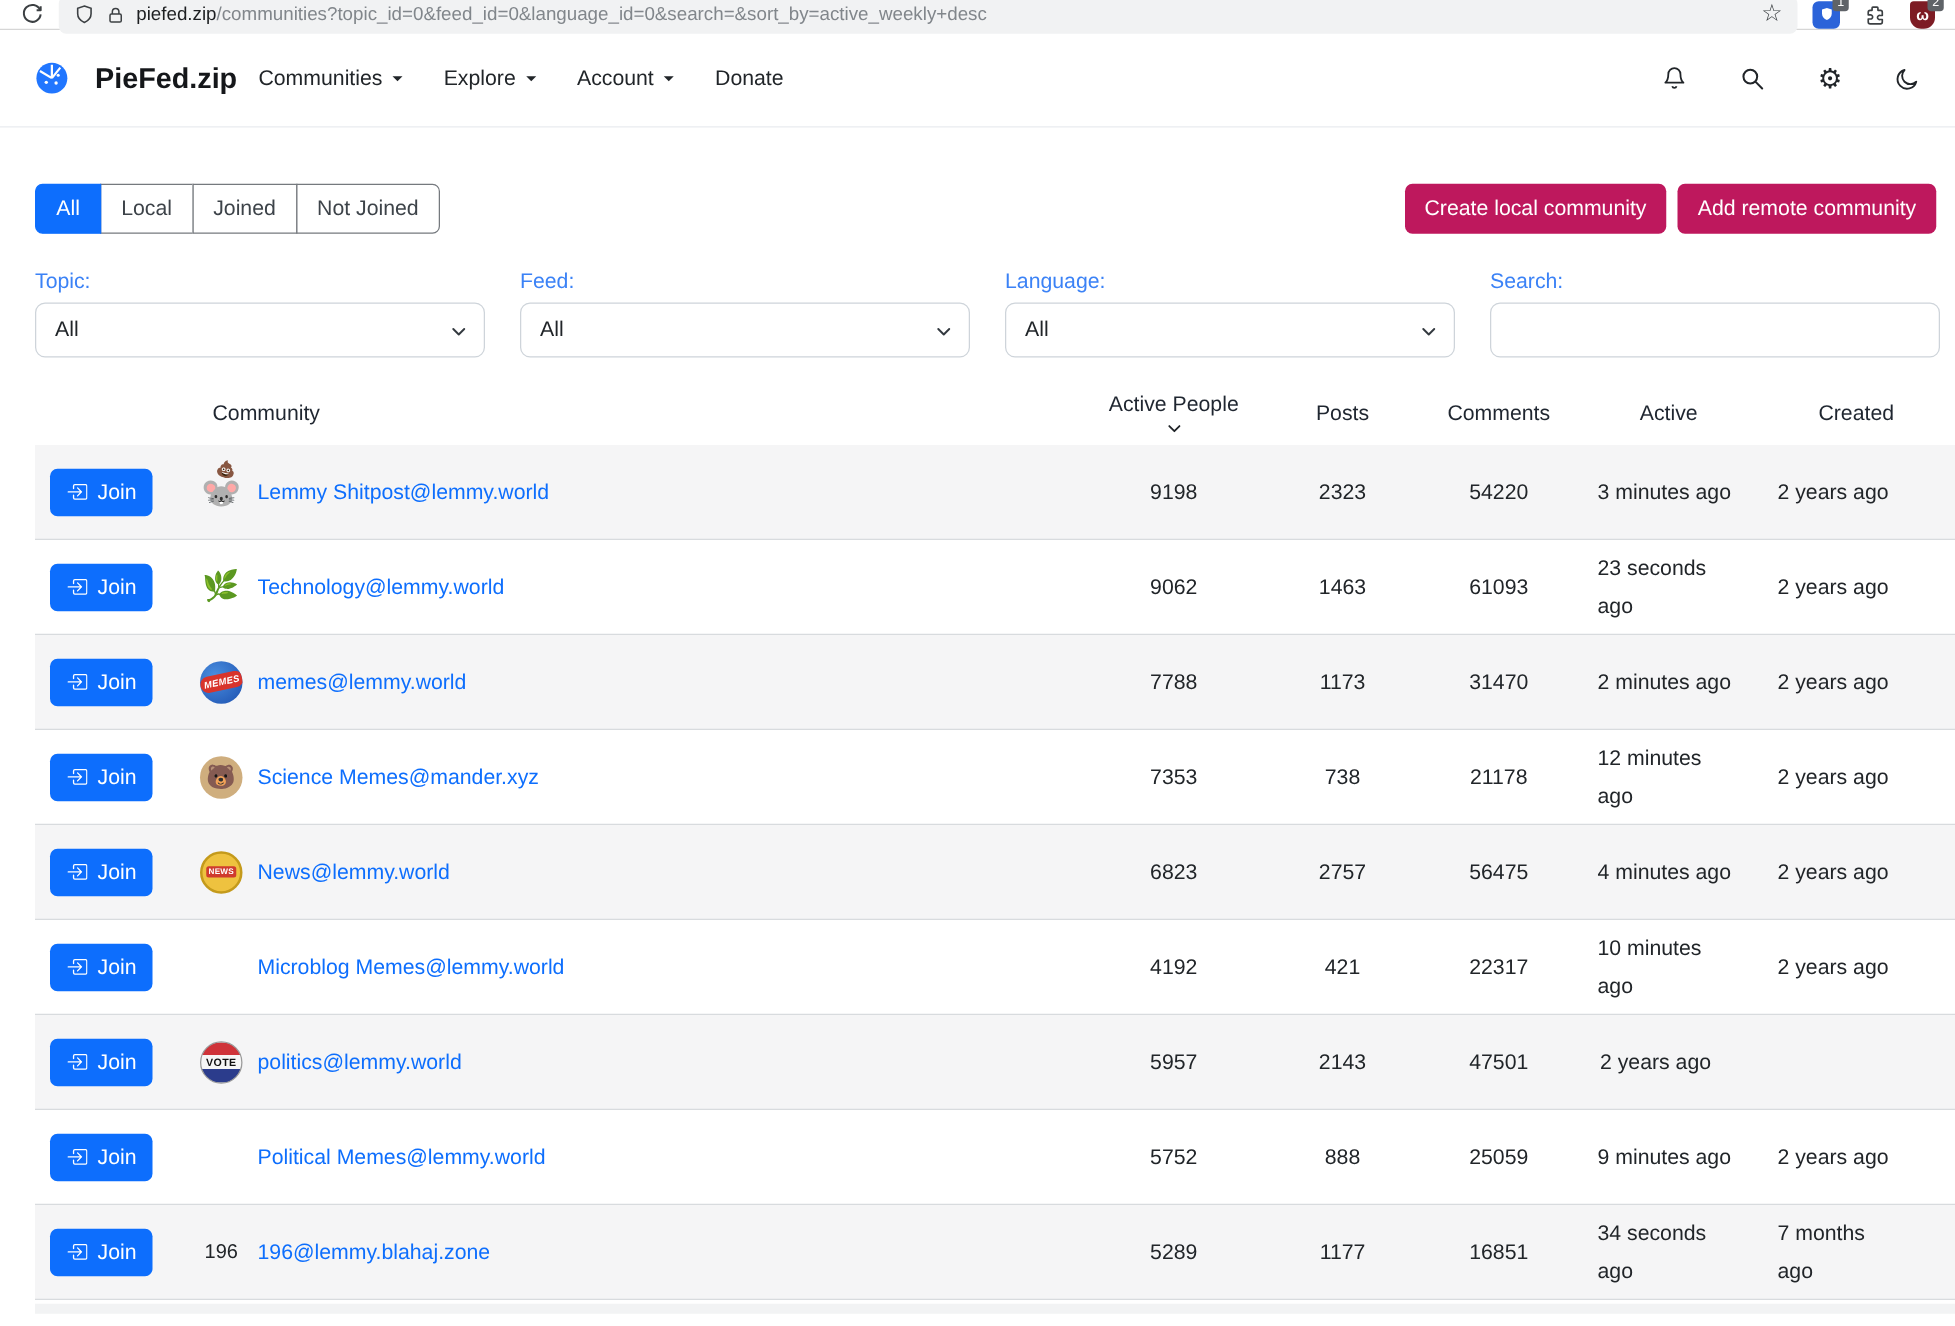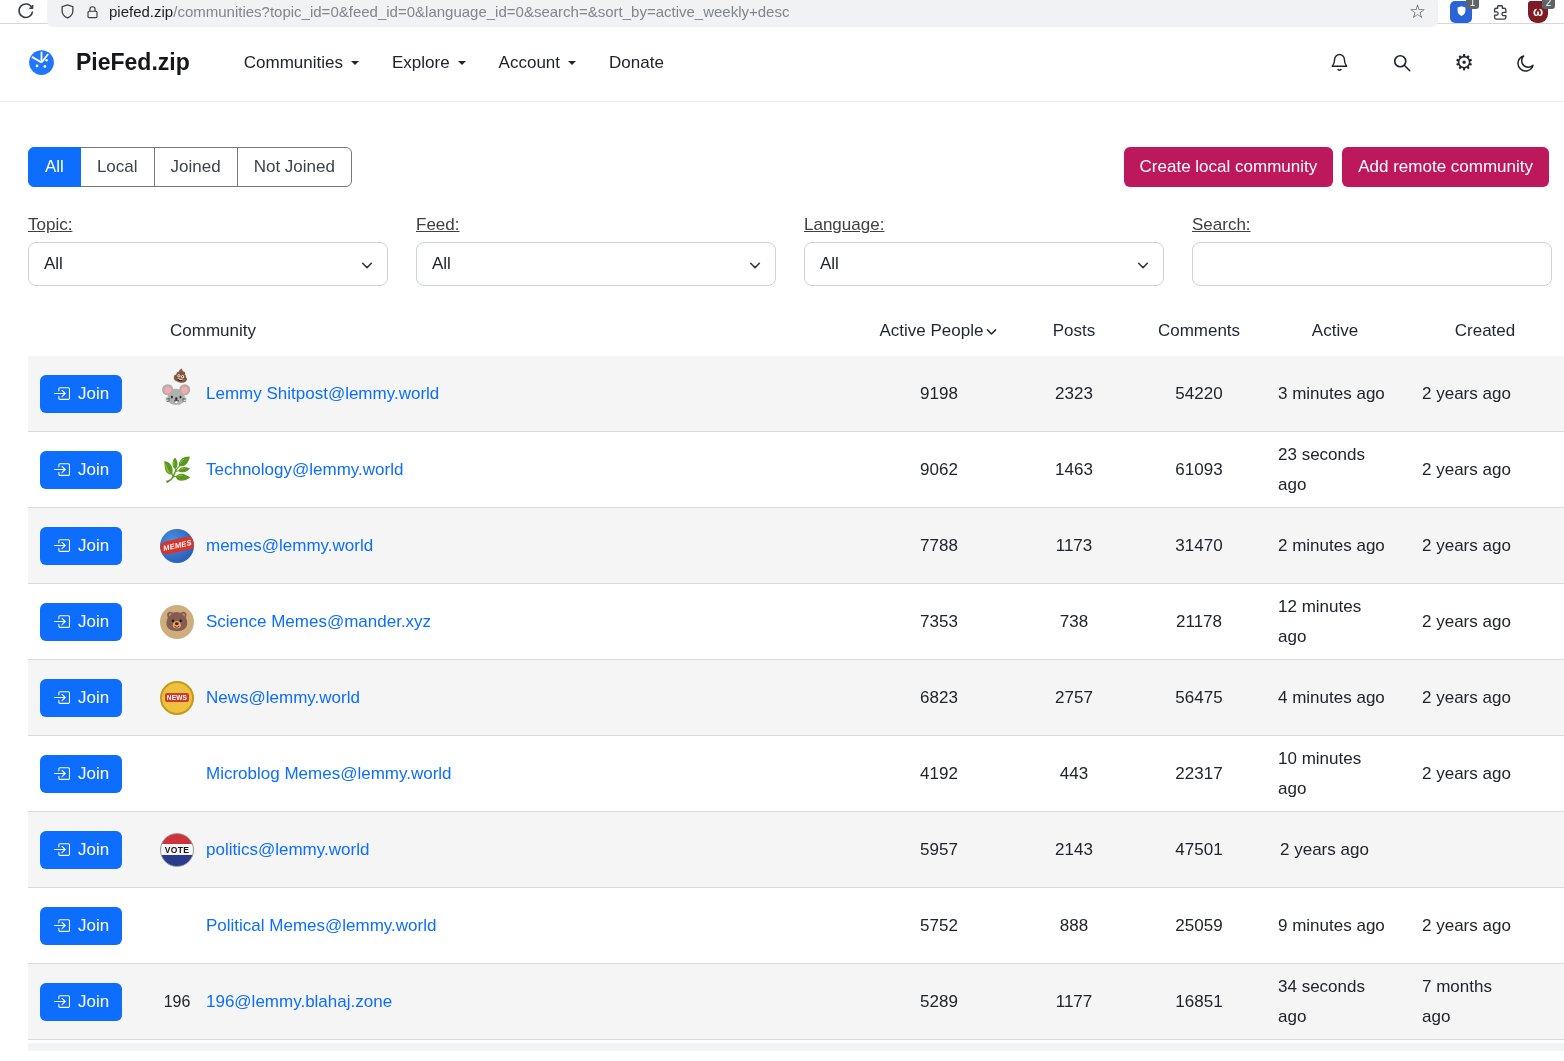--- a/index.html
+++ b/index.html
@@ -36,21 +36,21 @@
     font-size:10px; line-height:13px; padding:0 3px; border-radius:3px; min-width:13px; text-align:center;
   }
 
   
   .site-header{
     height:78px; display:flex; align-items:center; padding:0 28px;
     border-bottom:1px solid #e9ecef; background:#fff;
   }
   .brand{ display:flex; align-items:center; gap:21px; cursor:pointer; }
   .brand-name{ font-size:23px; font-weight:700; color:#15171a; }
-  .main-nav{ display:flex; align-items:center; gap:33px; margin-left:54px; }
+  .main-nav{ display:flex; align-items:center; gap:33px; margin-left:17px; }
   .nav-item{ font-size:17px; color:#212529; cursor:pointer; display:flex; align-items:center; }
   .caret{ width:0; height:0; border:4.5px solid transparent; border-top-color:#212529;
     margin-left:8px; margin-top:4px; }
   .header-icons{ margin-left:auto; display:flex; align-items:center; gap:42px; }
   .gear-glyph{ font-size:22px; color:#212529; line-height:1; }
 
   
   main{ padding-left:28px; }
   .toolbar-row{ margin-top:45px; display:flex; justify-content:space-between; align-items:center; padding-right:15px; }
   .tab-group{ display:inline-flex; }
@@ -62,21 +62,21 @@
   .tab:first-child{ border-radius:6px 0 0 6px; margin-left:0; }
   .tab:last-child{ border-radius:0 6px 6px 0; }
   .tab.active{ background:#0d6efd; border-color:#0d6efd; color:#fff; position:relative; z-index:1; }
   .action-buttons{ display:flex; gap:9px; }
   .btn-primary{
     height:40px; padding:0 16px; background:#be185d; color:#fff; font-size:17px;
     border:none; border-radius:6px; cursor:pointer; font-family:inherit;
   }
 
   .filters-grid{ margin-top:28px; display:grid; grid-template-columns:repeat(4,1fr); gap:28px; padding-right:12px; }
-  .filter-label{ display:block; font-size:17px; color:#404040; margin-bottom:7px;text-decoration:underline; }
+  .filter-label{ display:block; font-size:17px; color:#3b82f6; margin-bottom:7px; }
   .select-box{
     position:relative; height:44px; border:1px solid #ced4da; border-radius:8px;
     display:flex; align-items:center; padding:0 36px 0 15px; font-size:17px; color:#212529;
     background:#fff; cursor:pointer;
   }
   .select-chevron{ position:absolute; right:13px; top:15px; }
   .search-input{
     width:100%; height:44px; border:1px solid #ced4da; border-radius:8px;
     padding:0 14px; font-size:17px; font-family:inherit; color:#212529; background:#fff;
   }
@@ -84,21 +84,21 @@
   
   .ctable{ margin-top:20px; }
   .grid7{
     display:grid;
     grid-template-columns:132px minmax(0,1fr) 150px 120px 130px 142px 158px;
     align-items:center;
   }
   .thead{ height:50px; font-size:17px; color:#1f2630; }
   .h-comm{ padding-left:10px; cursor:pointer; }
   .h-center{ text-align:center; cursor:pointer; }
-  .h-ap{ display:flex; align-items:center; justify-content:center; gap:2px; cursor:pointer; }
+  .h-ap{ display:flex; align-items:center; justify-content:center; gap:2px; cursor:pointer;flex-direction:column; }
   .trow{ height:76px; border-bottom:1px solid #d8dbde; background:#fff; }
   .trow:nth-child(odd){ background:#f5f5f6; }
   .cell-join{ padding-left:12px; }
   .join-btn{
     display:inline-flex; align-items:center; gap:8px; height:38px; padding:0 13px;
     background:#0d6efd; border:none; border-radius:6px; color:#fff; font-size:17px;
     cursor:pointer; font-family:inherit;
   }
   .cell-comm{ display:flex; align-items:center; }
   .cname{ margin-left:12px; color:#0d6efd; font-size:17px; text-decoration:none; cursor:pointer; }
@@ -439,21 +439,21 @@
           <path d="M11.854 8.354a.5.5 0 0 0 0-.708l-3-3a.5.5 0 1 0-.708.708L10.293 7.5H1.5a.5.5 0 0 0 0 1h8.793l-2.147 2.146a.5.5 0 0 0 .708.708l3-3z"></path>
         </svg>
         <span class="join-label">Join</span>
       </button>
     </div>
     <div class="cell-comm">
       <span class="avatar av-none"></span>
       <a class="cname">Microblog Memes@lemmy.world</a>
     </div>
     <div class="cell-num c-active-people">4192</div>
-    <div class="cell-num c-posts">443</div>
+    <div class="cell-num c-posts">421</div>
     <div class="cell-num c-comments">22317</div>
     <div class="cell-active">
             <div class="c-active">10 minutes ago</div>
           </div>
     <div class="cell-created">
             <div class="c-created">2 years ago</div>
           </div>
   </div>
 
   <div class="grid7 trow">

